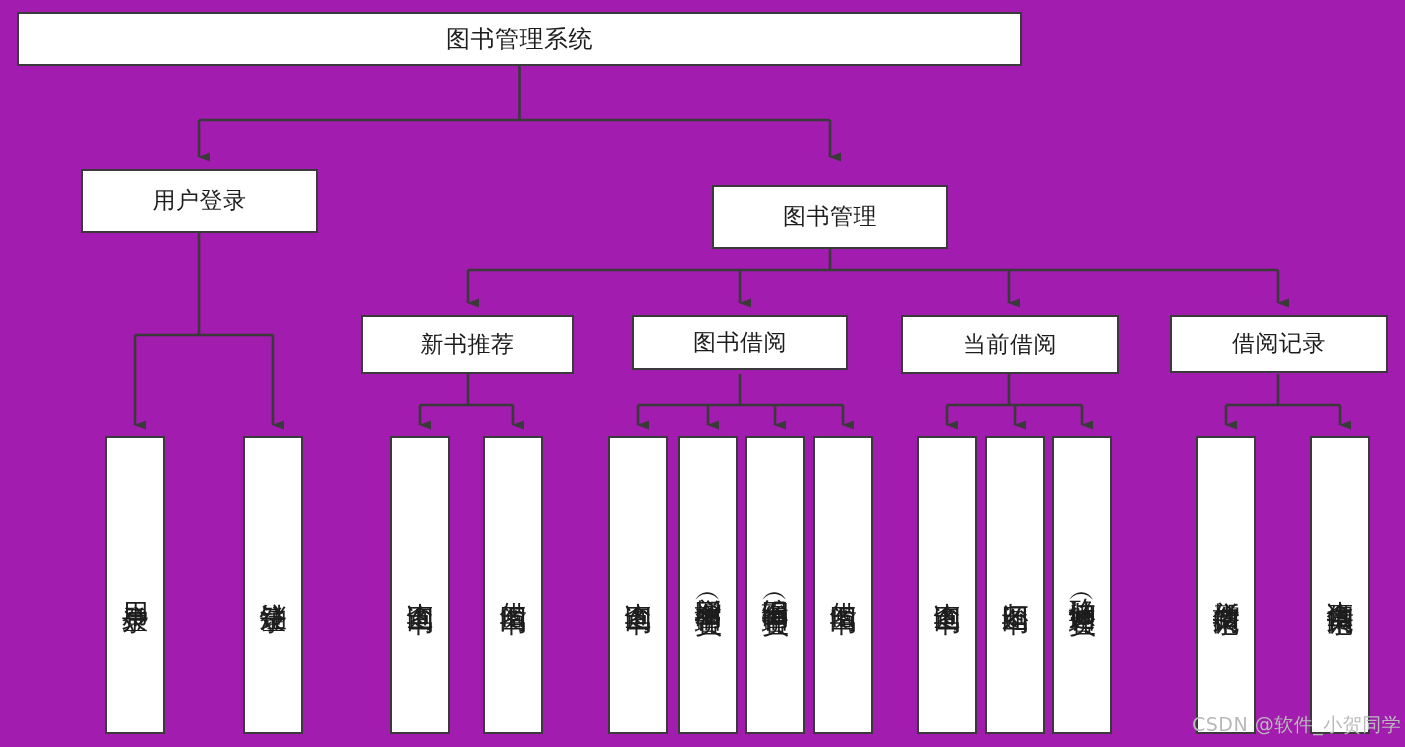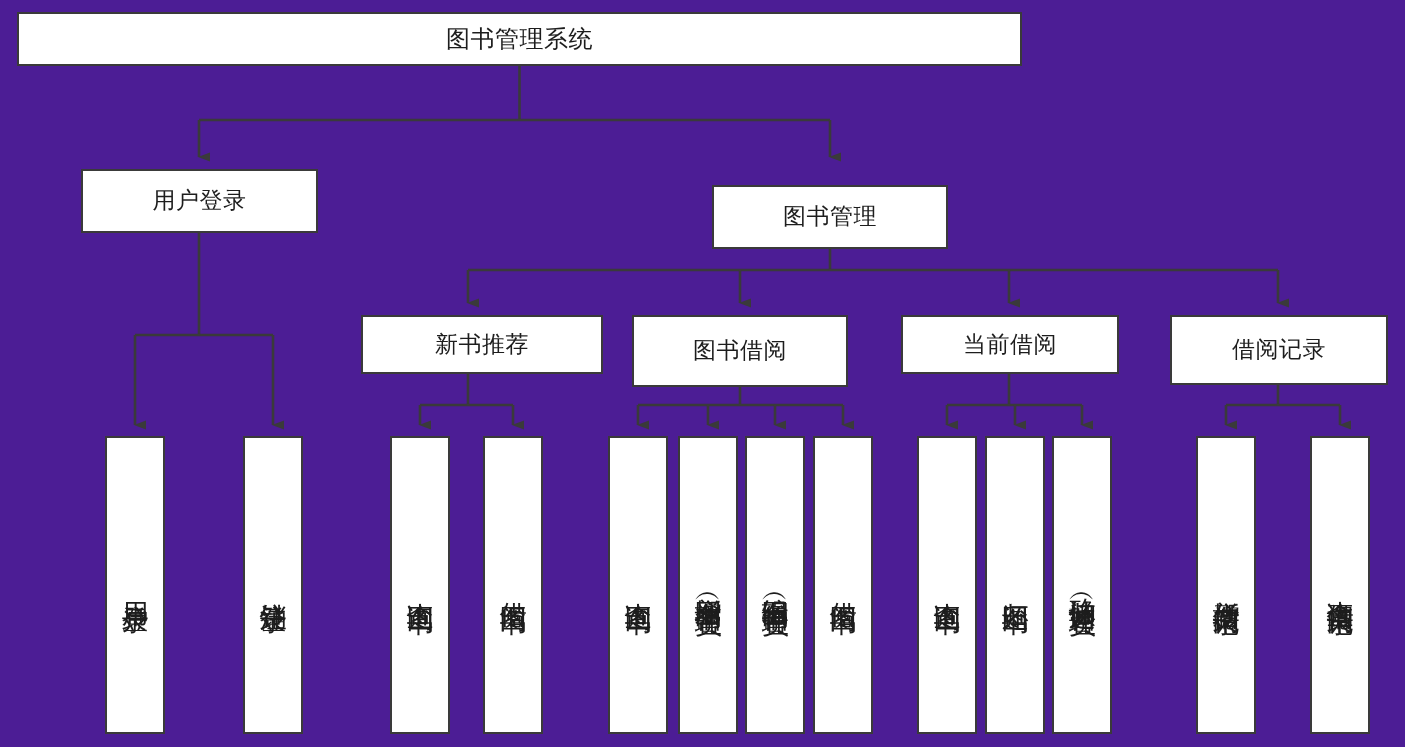--- a/index.html
+++ b/index.html
@@ -8,21 +8,21 @@
     padding: 0;
     background: #ffffff;
   }
   body {
     font-family: "DejaVu Sans", "Liberation Sans", sans-serif;
   }
   #canvas {
     position: relative;
     width: 1405px;
     height: 747px;
-    background: #4c1d95;
+    background: #a21caf;
     overflow: hidden;
   }
   svg.edges {
     position: absolute;
     left: 0;
     top: 0;
     width: 1405px;
     height: 747px;
     pointer-events: none;
   }
@@ -132,30 +132,30 @@
     <span class="lbl">图书管理系统</span>
   </div>
 
   <div class="node horiz" style="left:81px; top:169px; width:237px; height:64px;">
     <span class="lbl">用户登录</span>
   </div>
   <div class="node horiz" style="left:712px; top:169px; width:236px; height:64px;margin-top:16px;">
     <span class="lbl">图书管理</span>
   </div>
 
-  <div class="node horiz" style="left:361px; top:315px; width:242px; height:59px;">
+  <div class="node horiz" style="left:361px; top:315px; width:213px; height:59px;">
     <span class="lbl">新书推荐</span>
   </div>
-  <div class="node horiz" style="left:632px; top:315px; width:216px; height:72px;">
+  <div class="node horiz" style="left:632px; top:315px; width:216px; height:55px;">
     <span class="lbl">图书借阅</span>
   </div>
   <div class="node horiz" style="left:901px; top:315px; width:218px; height:59px;">
     <span class="lbl">当前借阅</span>
   </div>
-  <div class="node horiz" style="left:1170px; top:315px; width:218px; height:70px;">
+  <div class="node horiz" style="left:1170px; top:315px; width:218px; height:58px;">
     <span class="lbl">借阅记录</span>
   </div>
 
   <div class="node vert" style="left:105px; top:436px; width:60px; height:298px;">
     <span class="lbl">用户登录</span>
   </div>
   <div class="node vert" style="left:243px; top:436px; width:60px; height:298px;">
     <span class="lbl">注销登录</span>
   </div>
 
@@ -189,14 +189,15 @@
     <span class="lbl">确认归还（管理员）</span>
   </div>
 
   <div class="node vert" style="left:1196px; top:436px; width:60px; height:298px;">
     <span class="lbl">新增借阅记录</span>
   </div>
   <div class="node vert" style="left:1310px; top:436px; width:60px; height:298px;">
     <span class="lbl">查询借阅记录</span>
   </div>
 
+  <div class="watermark" style="left:1192px; top:712px;">CSDN @软件_小贺同学</div>
 
 </div>
 
 </body></html>

